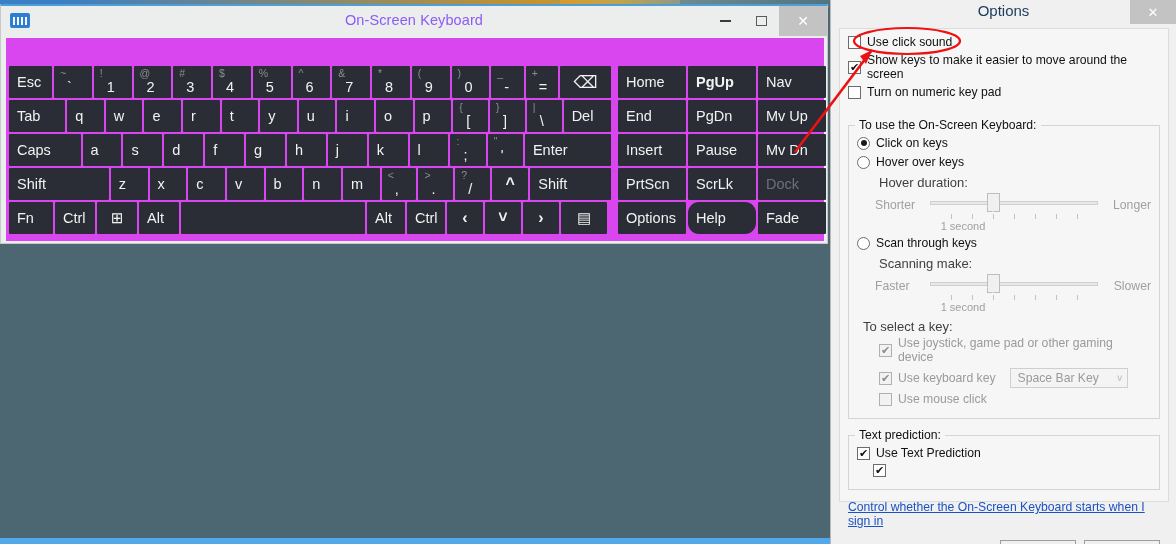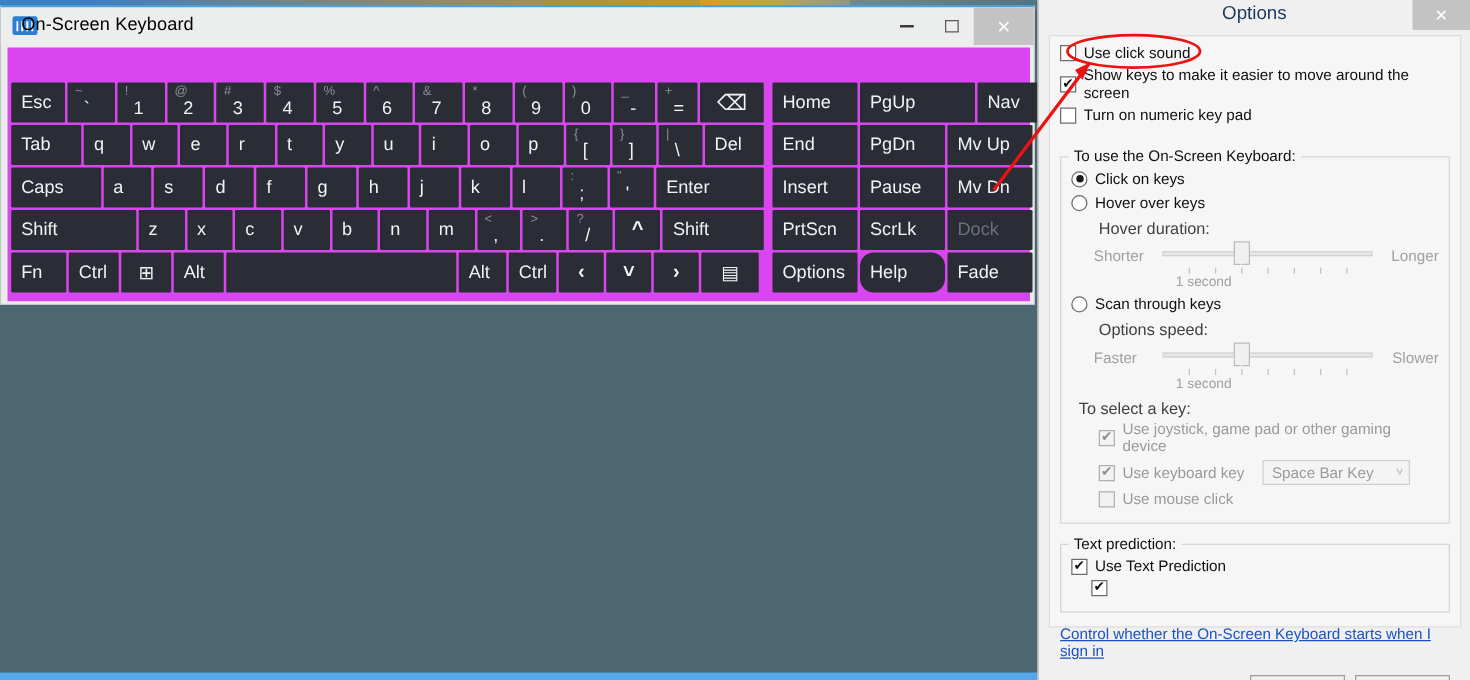--- a/index.html
+++ b/index.html
@@ -55,23 +55,23 @@
   }
   .osk-app-icon .kb-dots {
     width: 15px; height: 8px;
     background-image:
       linear-gradient(90deg,#fff 0 2px, transparent 2px 4px);
     background-size: 4px 2.5px;
     background-repeat: repeat;
     opacity: .95;
   }
   .osk-title {
-    position: absolute; left: 16px; right: 0; top: 6px;
-    text-align: left;
-    font-size: 14.5px; color: #000000;
+    position: absolute; left: 0; right: 0; top: 6px;
+    text-align: center;
+    font-size: 14.5px; color: #8b5cf6;
     letter-spacing: .1px;
   }
   .osk-winbtns {
     position: absolute; right: 0; top: 0; display: flex; height: 30px;
   }
   .osk-winbtn {
     width: 36px; height: 30px;
     display: flex; align-items: center; justify-content: center;
     font-size: 12px; color: #444;
   }
@@ -505,21 +505,21 @@
             <div class="key centered" style="width: 46px;">
               <span style="font-size: 15px;">▤</span>
             </div>
           </div>
         </div>
       <div class="kb-nav" id="kb-nav">
           <div class="kb-row">
             <div class="key" style="width: 68px;">
               <span>Home</span>
             </div>
-            <div class="key" style="width: 92px;">
+            <div class="key" style="width: 68px; font-weight: bold;">
               <span>PgUp</span>
             </div>
             <div class="key" style="width: 68px;">
               <span>Nav</span>
             </div>
           </div>
           <div class="kb-row">
             <div class="key" style="width: 68px;">
               <span>End</span>
             </div>
@@ -623,21 +623,21 @@
           </span>
           <span class="slider-end right">Longer</span>
         </div>
         <div class="slider-value">1 second</div>
 
         <div class="radrow" style="margin-top:4px">
           <span class="radio"></span>
           <span class="chklabel">Scan through keys</span>
         </div>
 
-        <div class="sublabel">Options speed:</div>
+        <div class="sublabel">Scanning make:</div>
         <div class="slider-row">
           <span class="slider-end">Faster</span>
           <span class="slider-track-wrap">
             <span class="slider-track"></span>
             <span class="slider-thumb" id="scan-thumb" style="left: 56.5px;"></span>
             <span class="slider-ticks" id="scan-ticks">
                 <span style="left: 21px;"></span>
                 <span style="left: 42px;"></span>
                 <span style="left: 63px;"></span>
                 <span style="left: 84px;"></span>

